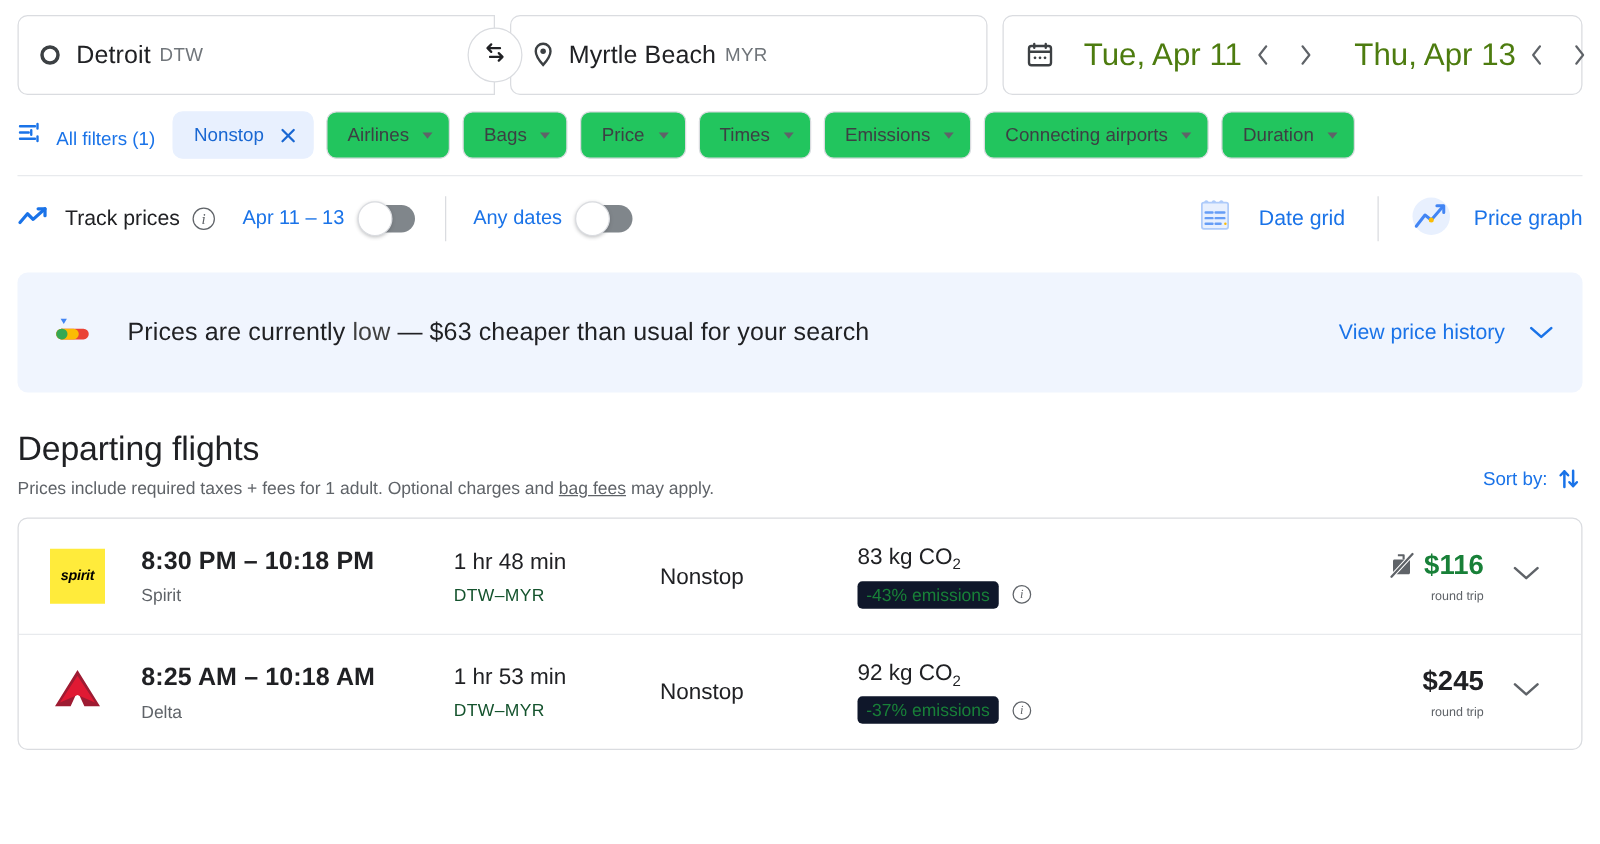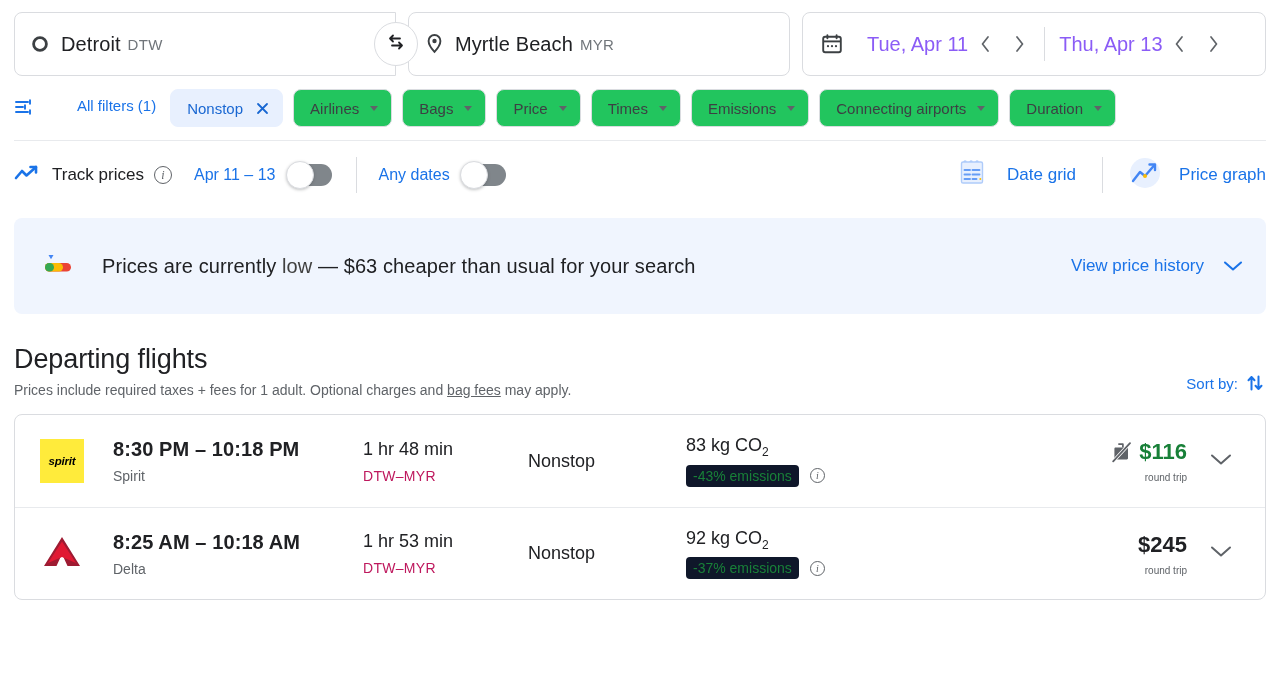--- a/index.html
+++ b/index.html
@@ -65,22 +65,22 @@
     height: 64px;
     border: 1px solid #dadce0;
     border-radius: 8px;
     display: flex;
     align-items: center;
     padding: 0 10px 0 18px;
     min-width: 0;
   }
   .date-block { display: flex; align-items: center; white-space: nowrap; }
   .date-txt {
-    font-size: 20px;
-    color: #8b5cf6;
+    font-size: 25px;
+    color: #4d7c0f;
     margin-left: 14px;
   }
   .date-txt.first { margin-left: 16px; }
   .arrow-btn {
     width: 34px; height: 34px;
     display: flex; align-items: center; justify-content: center;
     border-radius: 50%;
     color: #5f6368;
   }
   .date-sep {
@@ -93,27 +93,26 @@
   .filters {
     display: flex;
     align-items: center;
     padding: 0 0 0 14px;
     height: 56px;
     gap: 10px;
     white-space: nowrap;
     overflow: hidden;
   }
   .allfilters {
-    display: flex; align-items: flex-start;
+    display: flex; align-items: flex-end;
     color: #1a73e8;
     font-size: 15px;
     font-weight: 500;
     padding-right: 4px;
     flex: 0 0 auto;
-    gap: 32px;
   }
   .allfilters .lbl { margin-left: 11px; }
   .chip {
     height: 38px;
     border: 1px solid #dadce0;
     border-radius: 8px;
     display: flex; align-items: center;
     padding: 0 13px 0 16px;
     font-size: 15px;
     color: #3c4043;
@@ -247,21 +246,21 @@
   }
   .logo-spirit span {
     font-size: 11.5px; font-weight: bold; font-style: italic;
     color: #000; letter-spacing: -.2px;
   }
   .col-time { width: 250px; flex: 0 0 250px; margin-left: 28px; }
   .t-main { font-size: 20px; font-weight: bold; color: #202124; letter-spacing: .1px; white-space: nowrap; }
   .t-sub { font-size: 14px; color: #5f6368; margin-top: 7px; }
   .col-dur { width: 165px; flex: 0 0 165px; }
   .d-main { font-size: 18px; color: #202124; }
-  .d-sub { font-size: 14px; color: #be185d; margin-top: 8px; letter-spacing: .3px; }
+  .d-sub { font-size: 14px; color: #14532d; margin-top: 8px; letter-spacing: .3px; }
   .col-stops { width: 158px; flex: 0 0 158px; font-size: 18px; color: #202124; }
   .col-emis { width: 250px; flex: 0 0 250px; }
   .e-main { font-size: 18px; color: #202124; }
   .e-main sub { font-size: 12px; }
   .e-row { display: flex; align-items: center; margin-top: 6px; }
   .e-badge {
     background: #0f172a;
     color: #188038;
     font-size: 14px;
     padding: 3px 7px;

